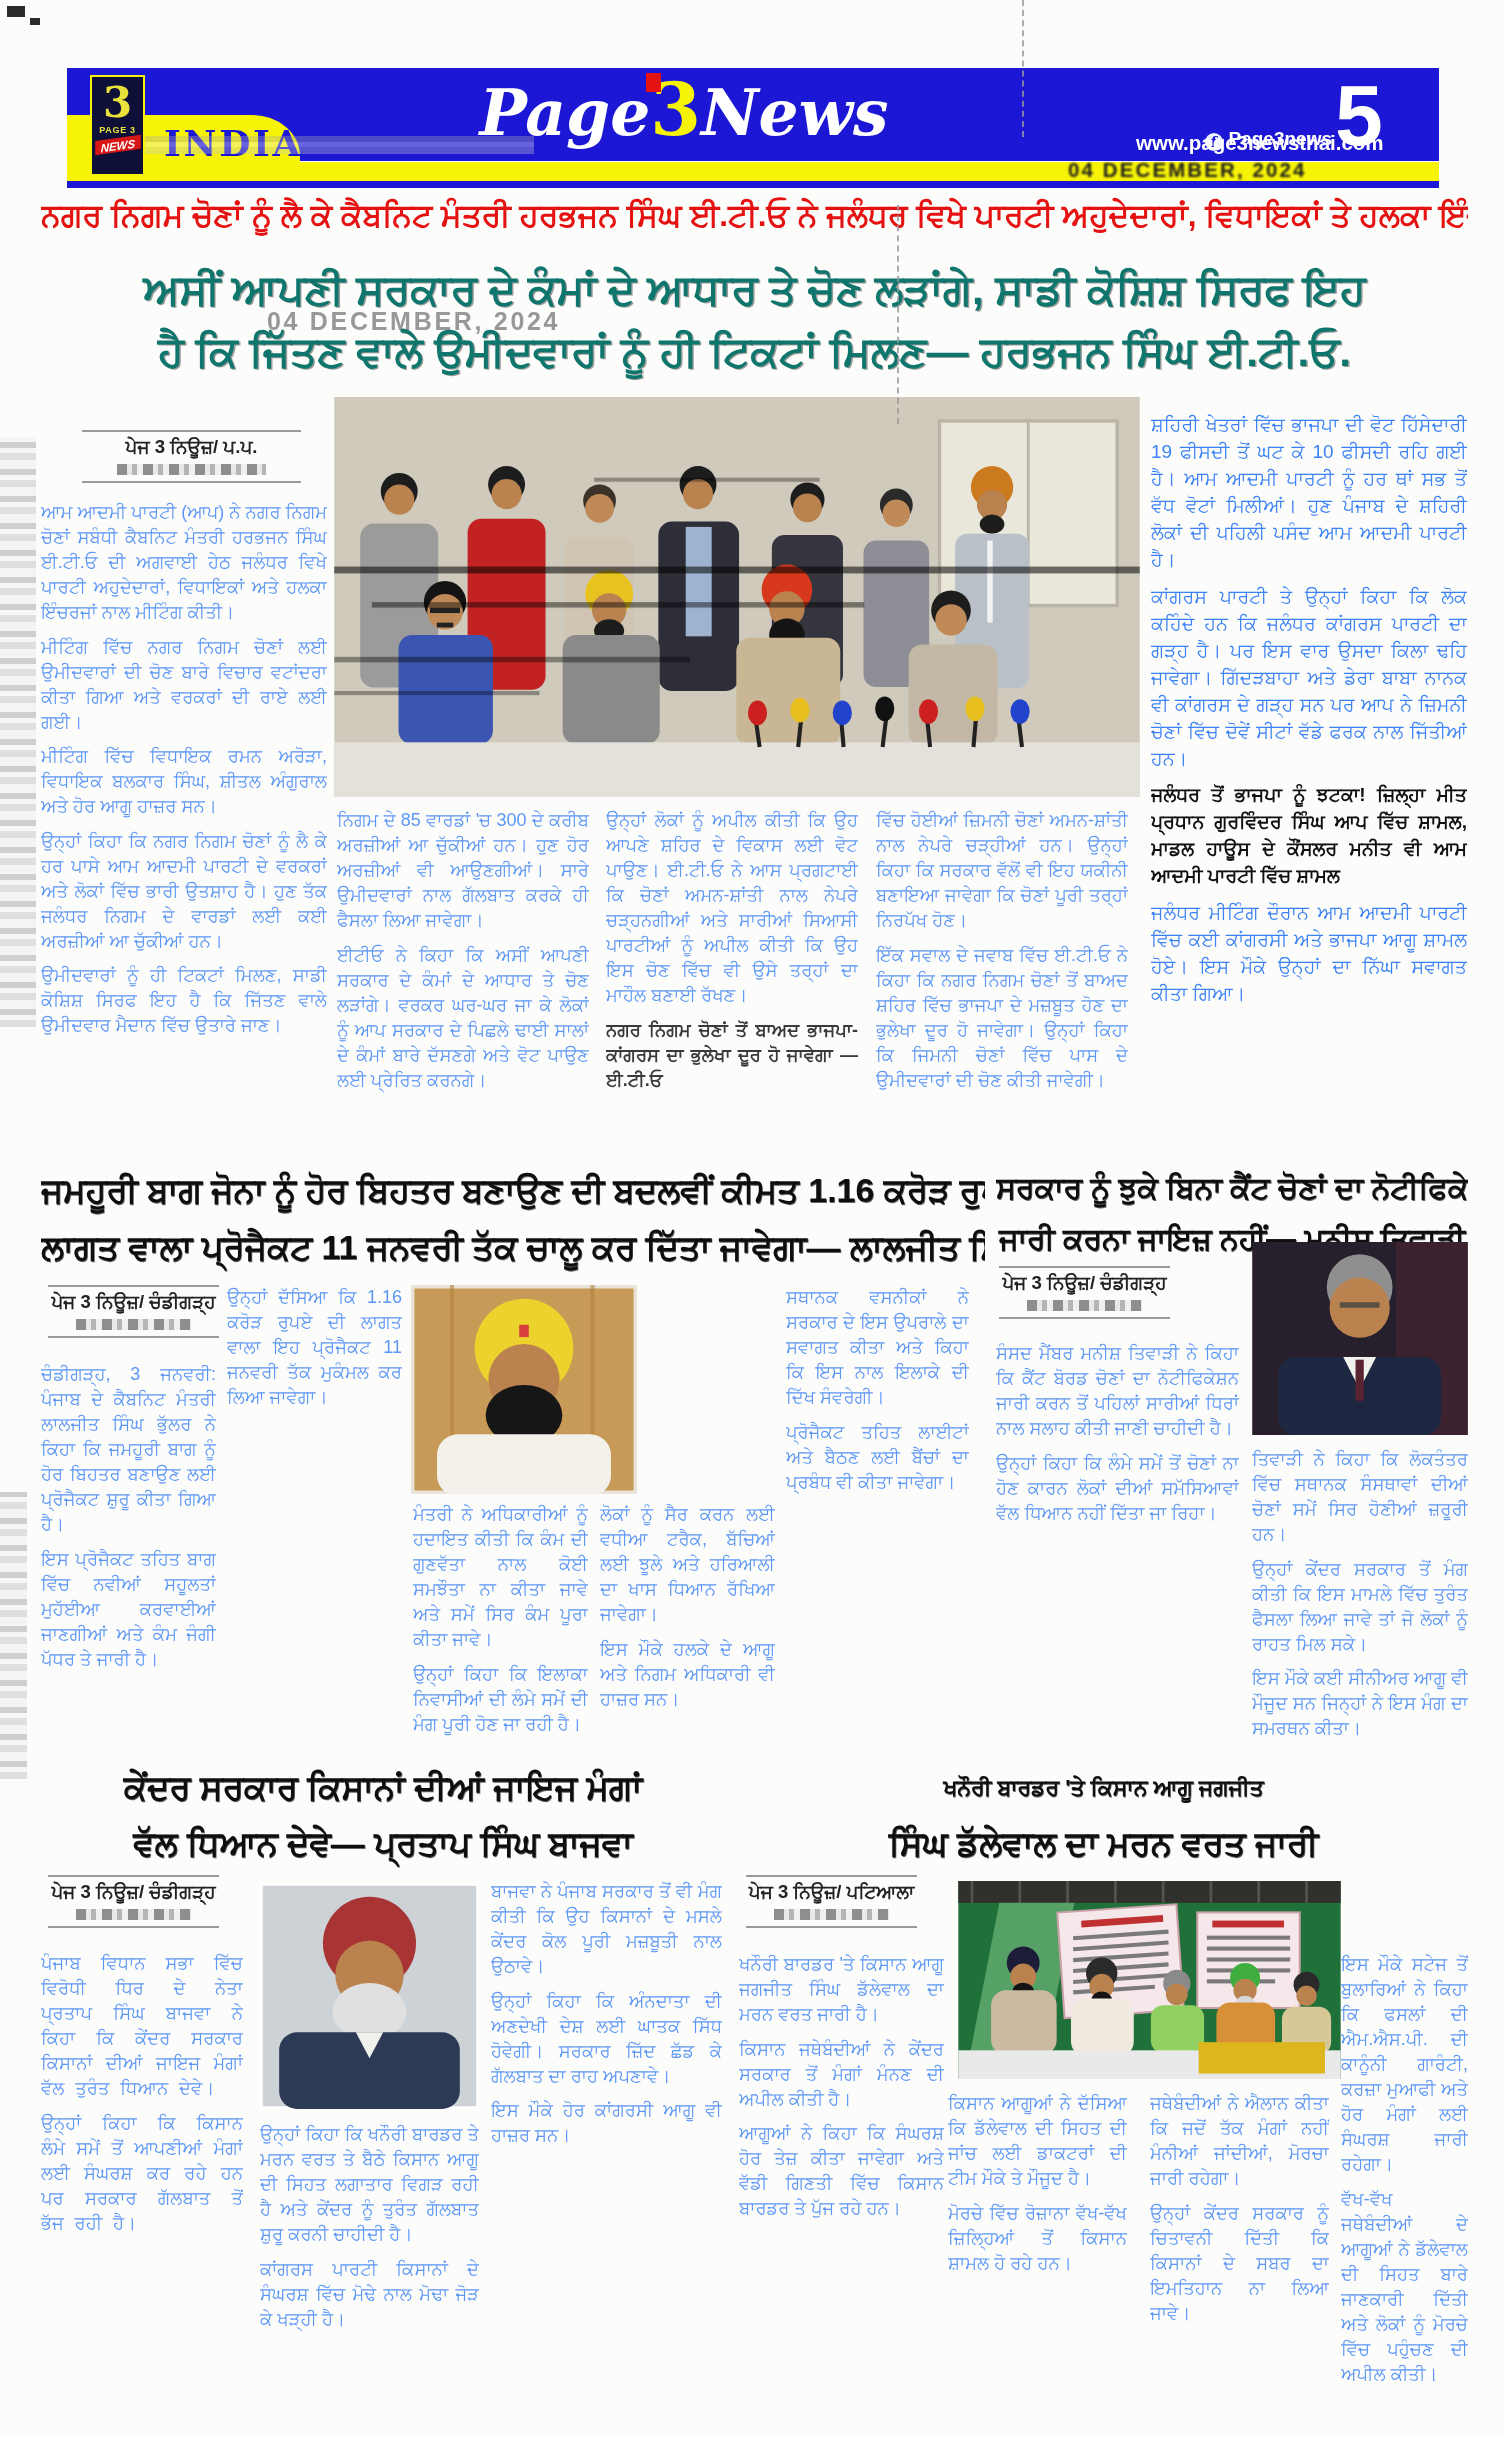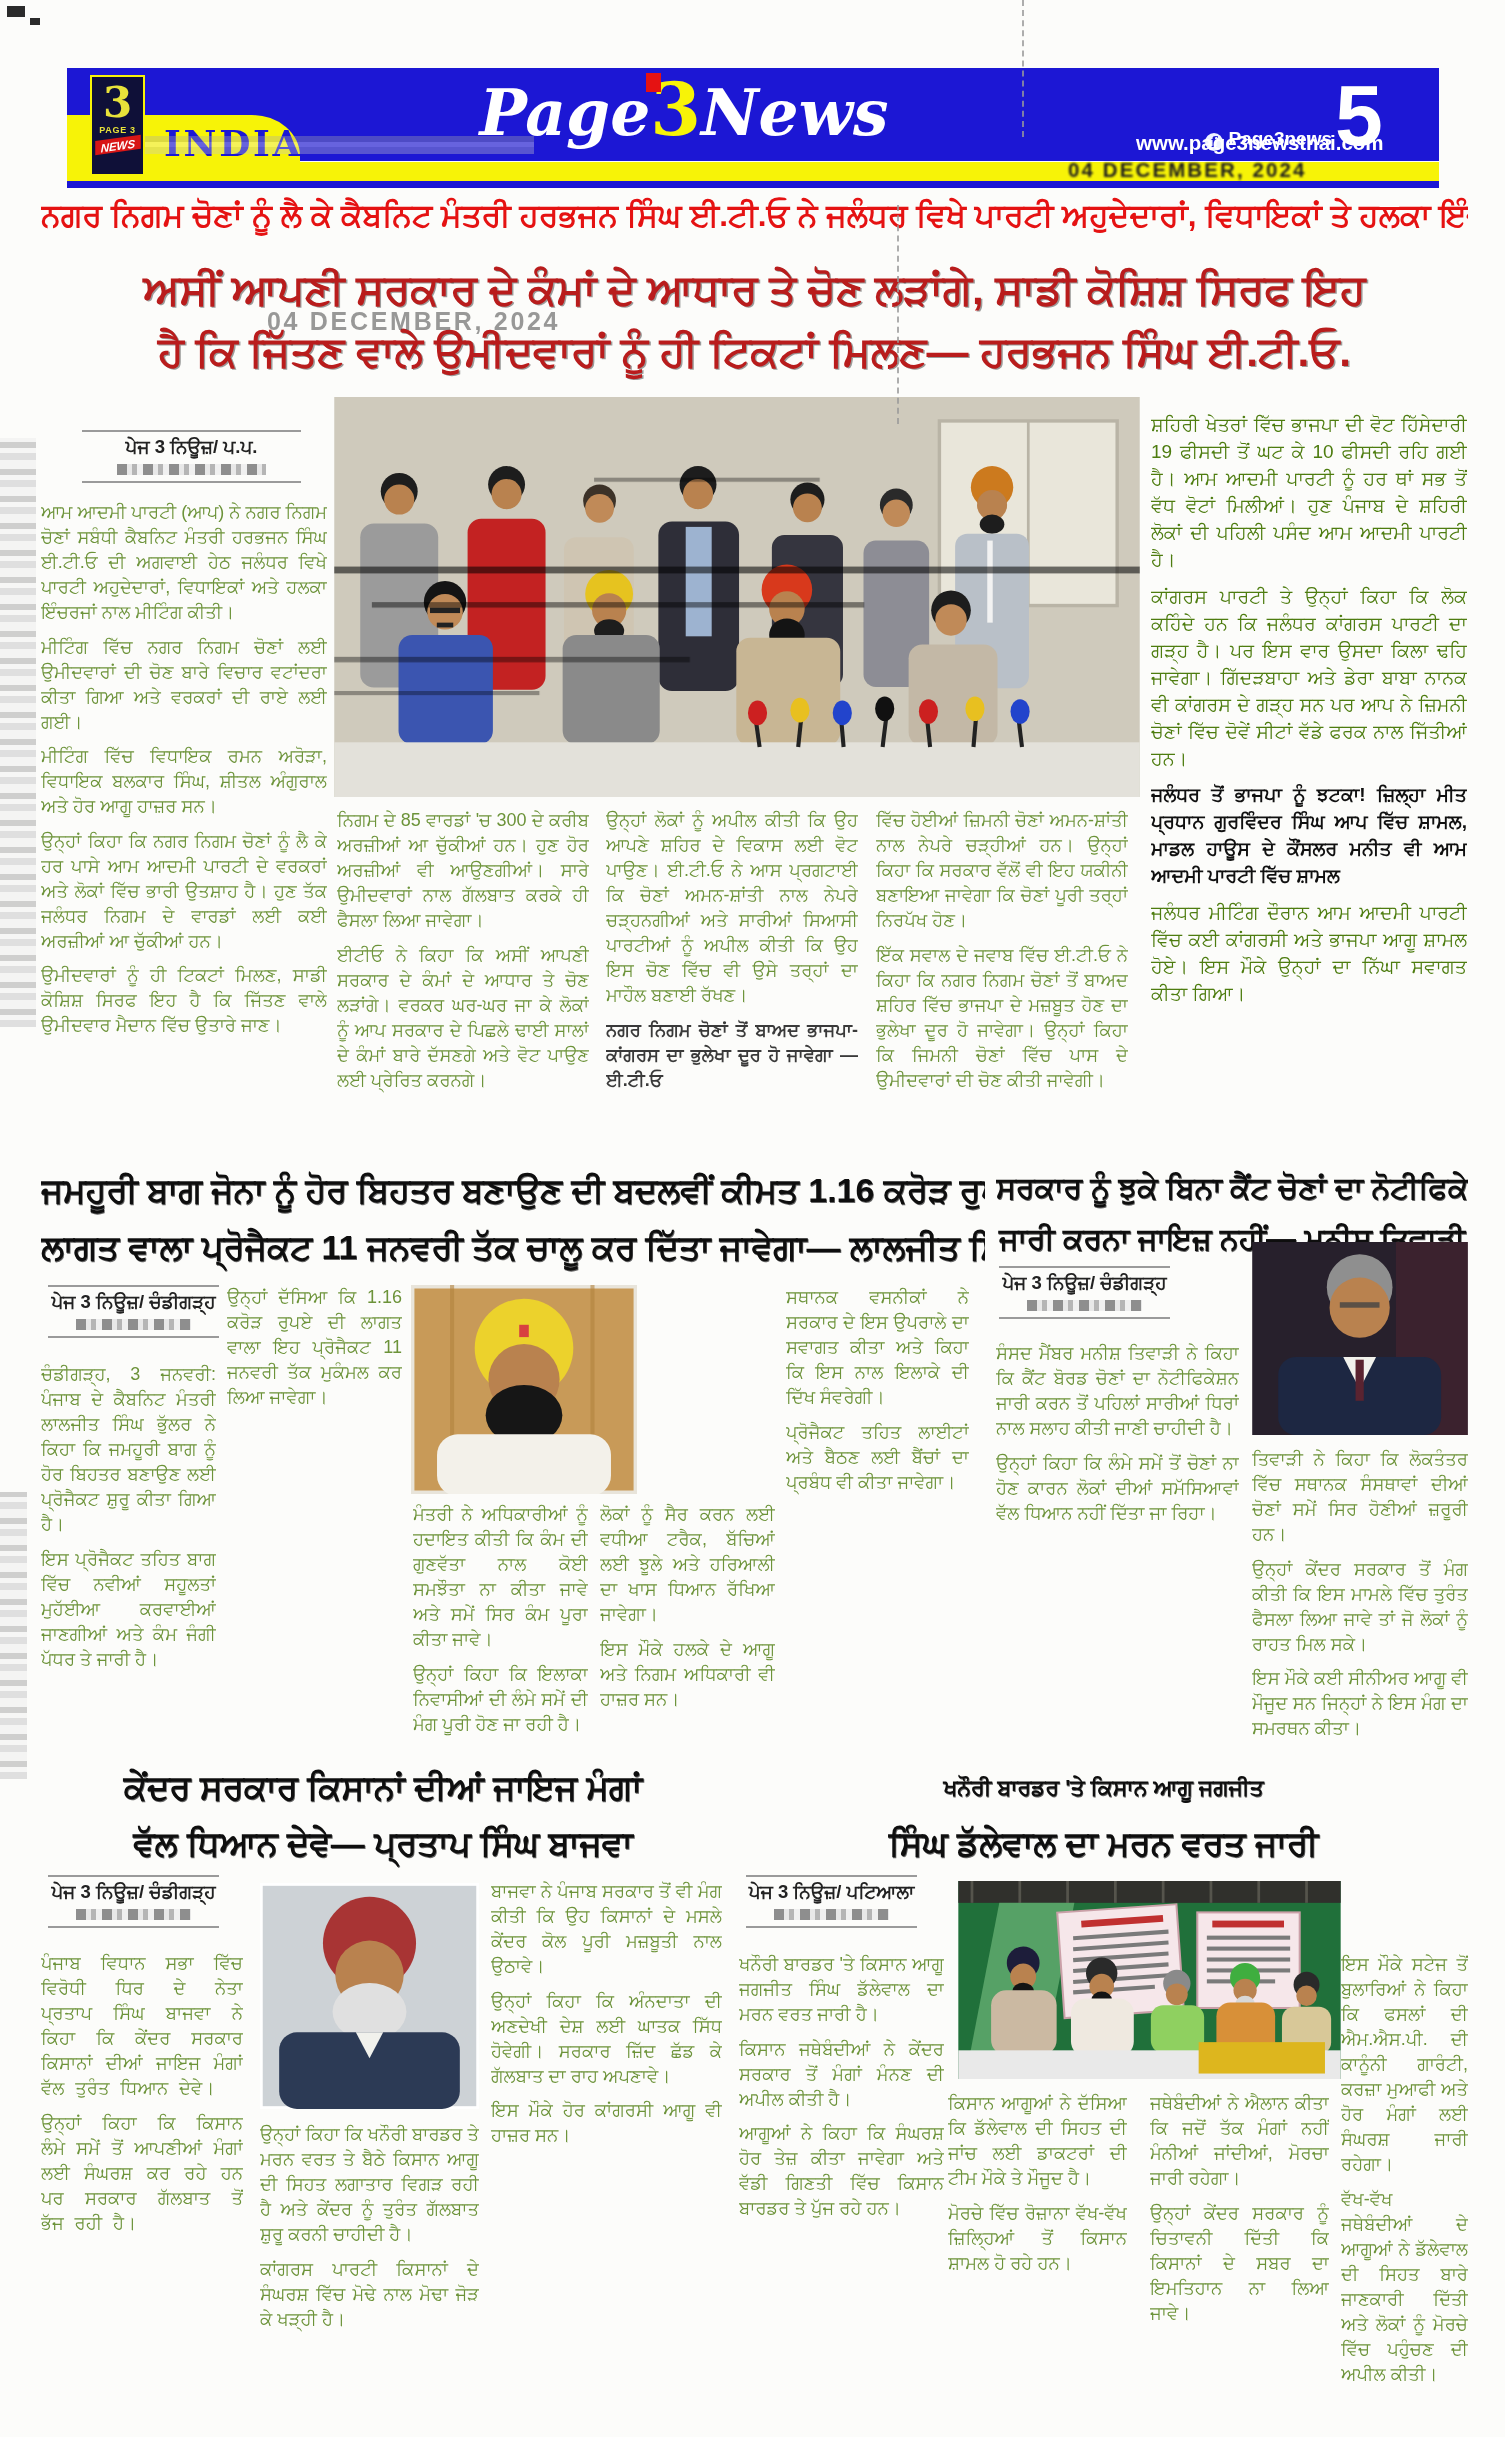--- a/index.html
+++ b/index.html
@@ -21,30 +21,30 @@
   .masthead{left:472px;top:74px;width:424px;height:75px;color:#fff;font-family:"DejaVu Serif",serif;font-weight:bold;font-style:italic;font-size:63px;line-height:71px;white-space:nowrap;text-align:center;}
   .masthead .m3{color:#f7f307;font-size:73px;font-style:normal;position:relative;}
   .m3-notch{position:absolute;left:-4.1px;top:6.8px;width:15px;height:19px;background:#e51212;}
   .fb-row{left:1205px;top:116px;width:164px;height:20.5px;color:#fff;font-size:19px;font-weight:bold;margin-top:12px;}
   .fb-ic{display:inline-block;width:18px;height:18px;border-radius:50%;background:#eef2ff;color:#1c17d4;text-align:center;font-family:"DejaVu Serif",serif;font-size:14.4px;line-height:18px;font-weight:bold;margin-right:5.5px;vertical-align:-2.1px;}
   .site{left:1136px;top:131px;width:233px;color:#fff;font-size:20.5px;font-weight:bold;}
   .pageno{left:1335px;top:66px;width:82px;color:#fff;font-size:86px;font-weight:bold;font-family:"Liberation Sans",sans-serif;}
   .strip-date{left:1068px;top:158px;width:370px;font-size:20.5px;font-weight:bold;color:#1d1d1d;letter-spacing:2.1px;filter:blur(0.8px);}
   
   .strapline{left:41px;top:194px;width:1427px;font-size:31.5px;line-height:42px;font-weight:bold;color:#e51212;white-space:nowrap;overflow:hidden;}
-  .lead-h{left:41px;width:1427px;text-align:center;font-size:42px;line-height:57px;font-weight:bold;color:#b91c1c;text-shadow:1.4px 1.4px 0 rgba(10,10,10,.4);filter:blur(0.3px);white-space:nowrap;overflow:hidden;}
+  .lead-h{left:41px;width:1427px;text-align:center;font-size:42px;line-height:57px;font-weight:bold;color:#0f766e;text-shadow:1.4px 1.4px 0 rgba(10,10,10,.4);filter:blur(0.3px);white-space:nowrap;overflow:hidden;}
   .lead-h1{top:261px;} .lead-h2{top:323px;}
   .ghost-date{left:267px;top:307px;font-size:25px;font-weight:bold;letter-spacing:2.7px;color:rgba(70,70,70,.55);filter:blur(0.7px);}
   
   .dateline{border-top:2.7px solid #9a9a9a;border-bottom:2.7px solid #9a9a9a;text-align:center;padding:4.1px 2.7px 6.8px;box-sizing:border-box;}
   .dateline .dl-t{font-size:18.5px;font-weight:bold;color:#222;}
   .noise-line{height:11px;margin:5.5px auto 0;width:70%;background:repeating-linear-gradient(90deg,#8e8e8e 0 9.6px,#e8e8e8 9.6px 15px,#b5b5b5 15px 20.5px,#f0f0f0 20.5px 26px);filter:blur(0.7px);}
   
   .paras{overflow:hidden;}
-  .para{font-size:18px;line-height:25px;text-align:justify;margin:0 0 9.6px;color:#4d7c0f;}
+  .para{font-size:18px;line-height:25px;text-align:justify;margin:0 0 9.6px;color:#3b82f6;}
   .big .para{font-size:19px;line-height:27px;}
   .bold{font-weight:bold;color:#101010;}
   .degraded{filter:blur(0.5px);opacity:.82;}
   
   .sec-h{font-weight:bold;color:#0e0e0e;text-align:center;text-shadow:0.7px 0.7px 0 #666;filter:blur(0.4px);white-space:nowrap;overflow:hidden;}
   
   .noise-patch{background:repeating-linear-gradient(0deg,#c9c9c9 0 6.8px,#f2f2f2 6.8px 12.3px,#ababab 12.3px 18px,#efefef 18px 27px);opacity:.55;filter:blur(0.7px);}
   .fold{border-left:2.1px dashed #9a9a9a;opacity:.8;}
   .corner-mark{background:#2b2b2b;}
   svg{display:block;}

